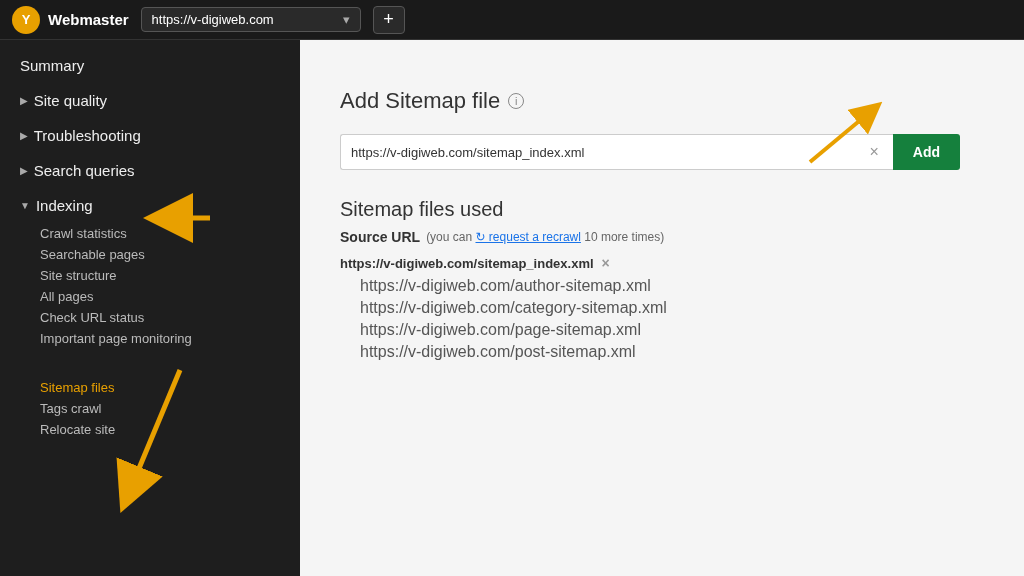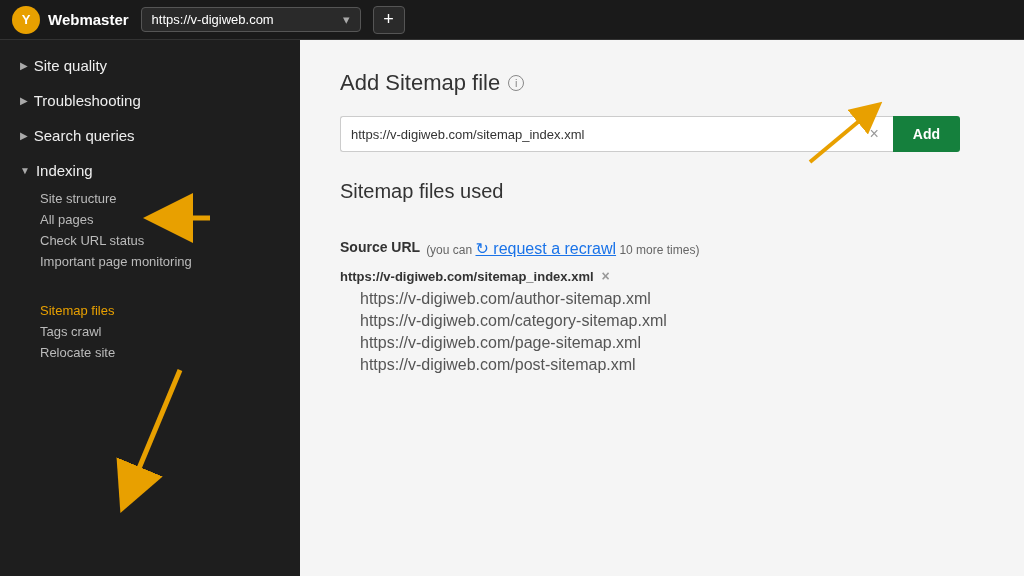--- a/index.html
+++ b/index.html
@@ -123,21 +123,21 @@
     .sidebar-sub.active {
       color: #e8a000;
       margin-top: 28px;
     }
 
     
     .content {
       flex: 1;
       background: #f5f5f5;
       overflow-y: auto;
-      padding: 30px 40px;
+      padding: 48px 40px;
     }
     .page-title {
       font-size: 22px;
       color: #333;
       font-weight: normal;
       margin-bottom: 20px;
       display: flex;
       align-items: center;
       gap: 8px;
     }
@@ -196,44 +196,44 @@
       font-size: 14px;
       cursor: pointer;
       border-radius: 0 3px 3px 0;
       font-weight: bold;
     }
 
     .section-title {
       font-size: 20px;
       color: #333;
       font-weight: normal;
-      margin-bottom: 36px;
+      margin-bottom: 8px;
     }
 
     .source-url-header {
       font-size: 13px;
       color: #333;
       margin-bottom: 10px;
       display: flex;
-      align-items: flex-start;
+      align-items: center;
       gap: 6px;
     }
     .source-url-header .label {
       font-weight: bold;
       font-size: 14px;
     }
     .source-url-header .note {
       color: #666;
       font-size: 12px;
     }
     .source-url-header .recrawl-link {
       color: #1a73e8;
       text-decoration: underline;
       cursor: pointer;
-      font-size: 16px;
+      font-size: 12px;
     }
 
     .sitemap-entry {
       margin-bottom: 12px;
     }
     .sitemap-main-url {
       display: flex;
       align-items: center;
       gap: 8px;
       font-size: 13px;
@@ -266,37 +266,40 @@
   <div class="site-selector">
     <span>https://v-digiweb.com</span>
     <span class="chevron">▾</span>
   </div>
   <div class="add-btn">+</div>
 </div>
 
 <div class="main-layout">
 
   <div class="sidebar">
+    <div class="sidebar-item top-level">Summary</div>
     <div class="sidebar-item top-level expandable">
       <span class="arrow">▶</span>
       <span>Site quality</span>
     </div>
     <div class="sidebar-item top-level expandable">
       <span class="arrow">▶</span>
       <span>Troubleshooting</span>
     </div>
     <div class="sidebar-item top-level expandable">
       <span class="arrow">▶</span>
       <span>Search queries</span>
     </div>
     <div class="sidebar-item top-level expandable" style="color:#eee;">
       <span class="arrow">▼</span>
       <span>Indexing</span>
     </div>
 
+    <div class="sidebar-sub">Crawl statistics</div>
+    <div class="sidebar-sub">Searchable pages</div>
     <div class="sidebar-sub">Site structure</div>
     <div class="sidebar-sub">All pages</div>
     <div class="sidebar-sub">Check URL status</div>
     <div class="sidebar-sub">Important page monitoring</div>
     <div class="sidebar-sub active">Sitemap files</div>
     <div class="sidebar-sub">Tags crawl</div>
     <div class="sidebar-sub">Relocate site</div>
   </div>
 
   <div class="content" style="position:relative;">

